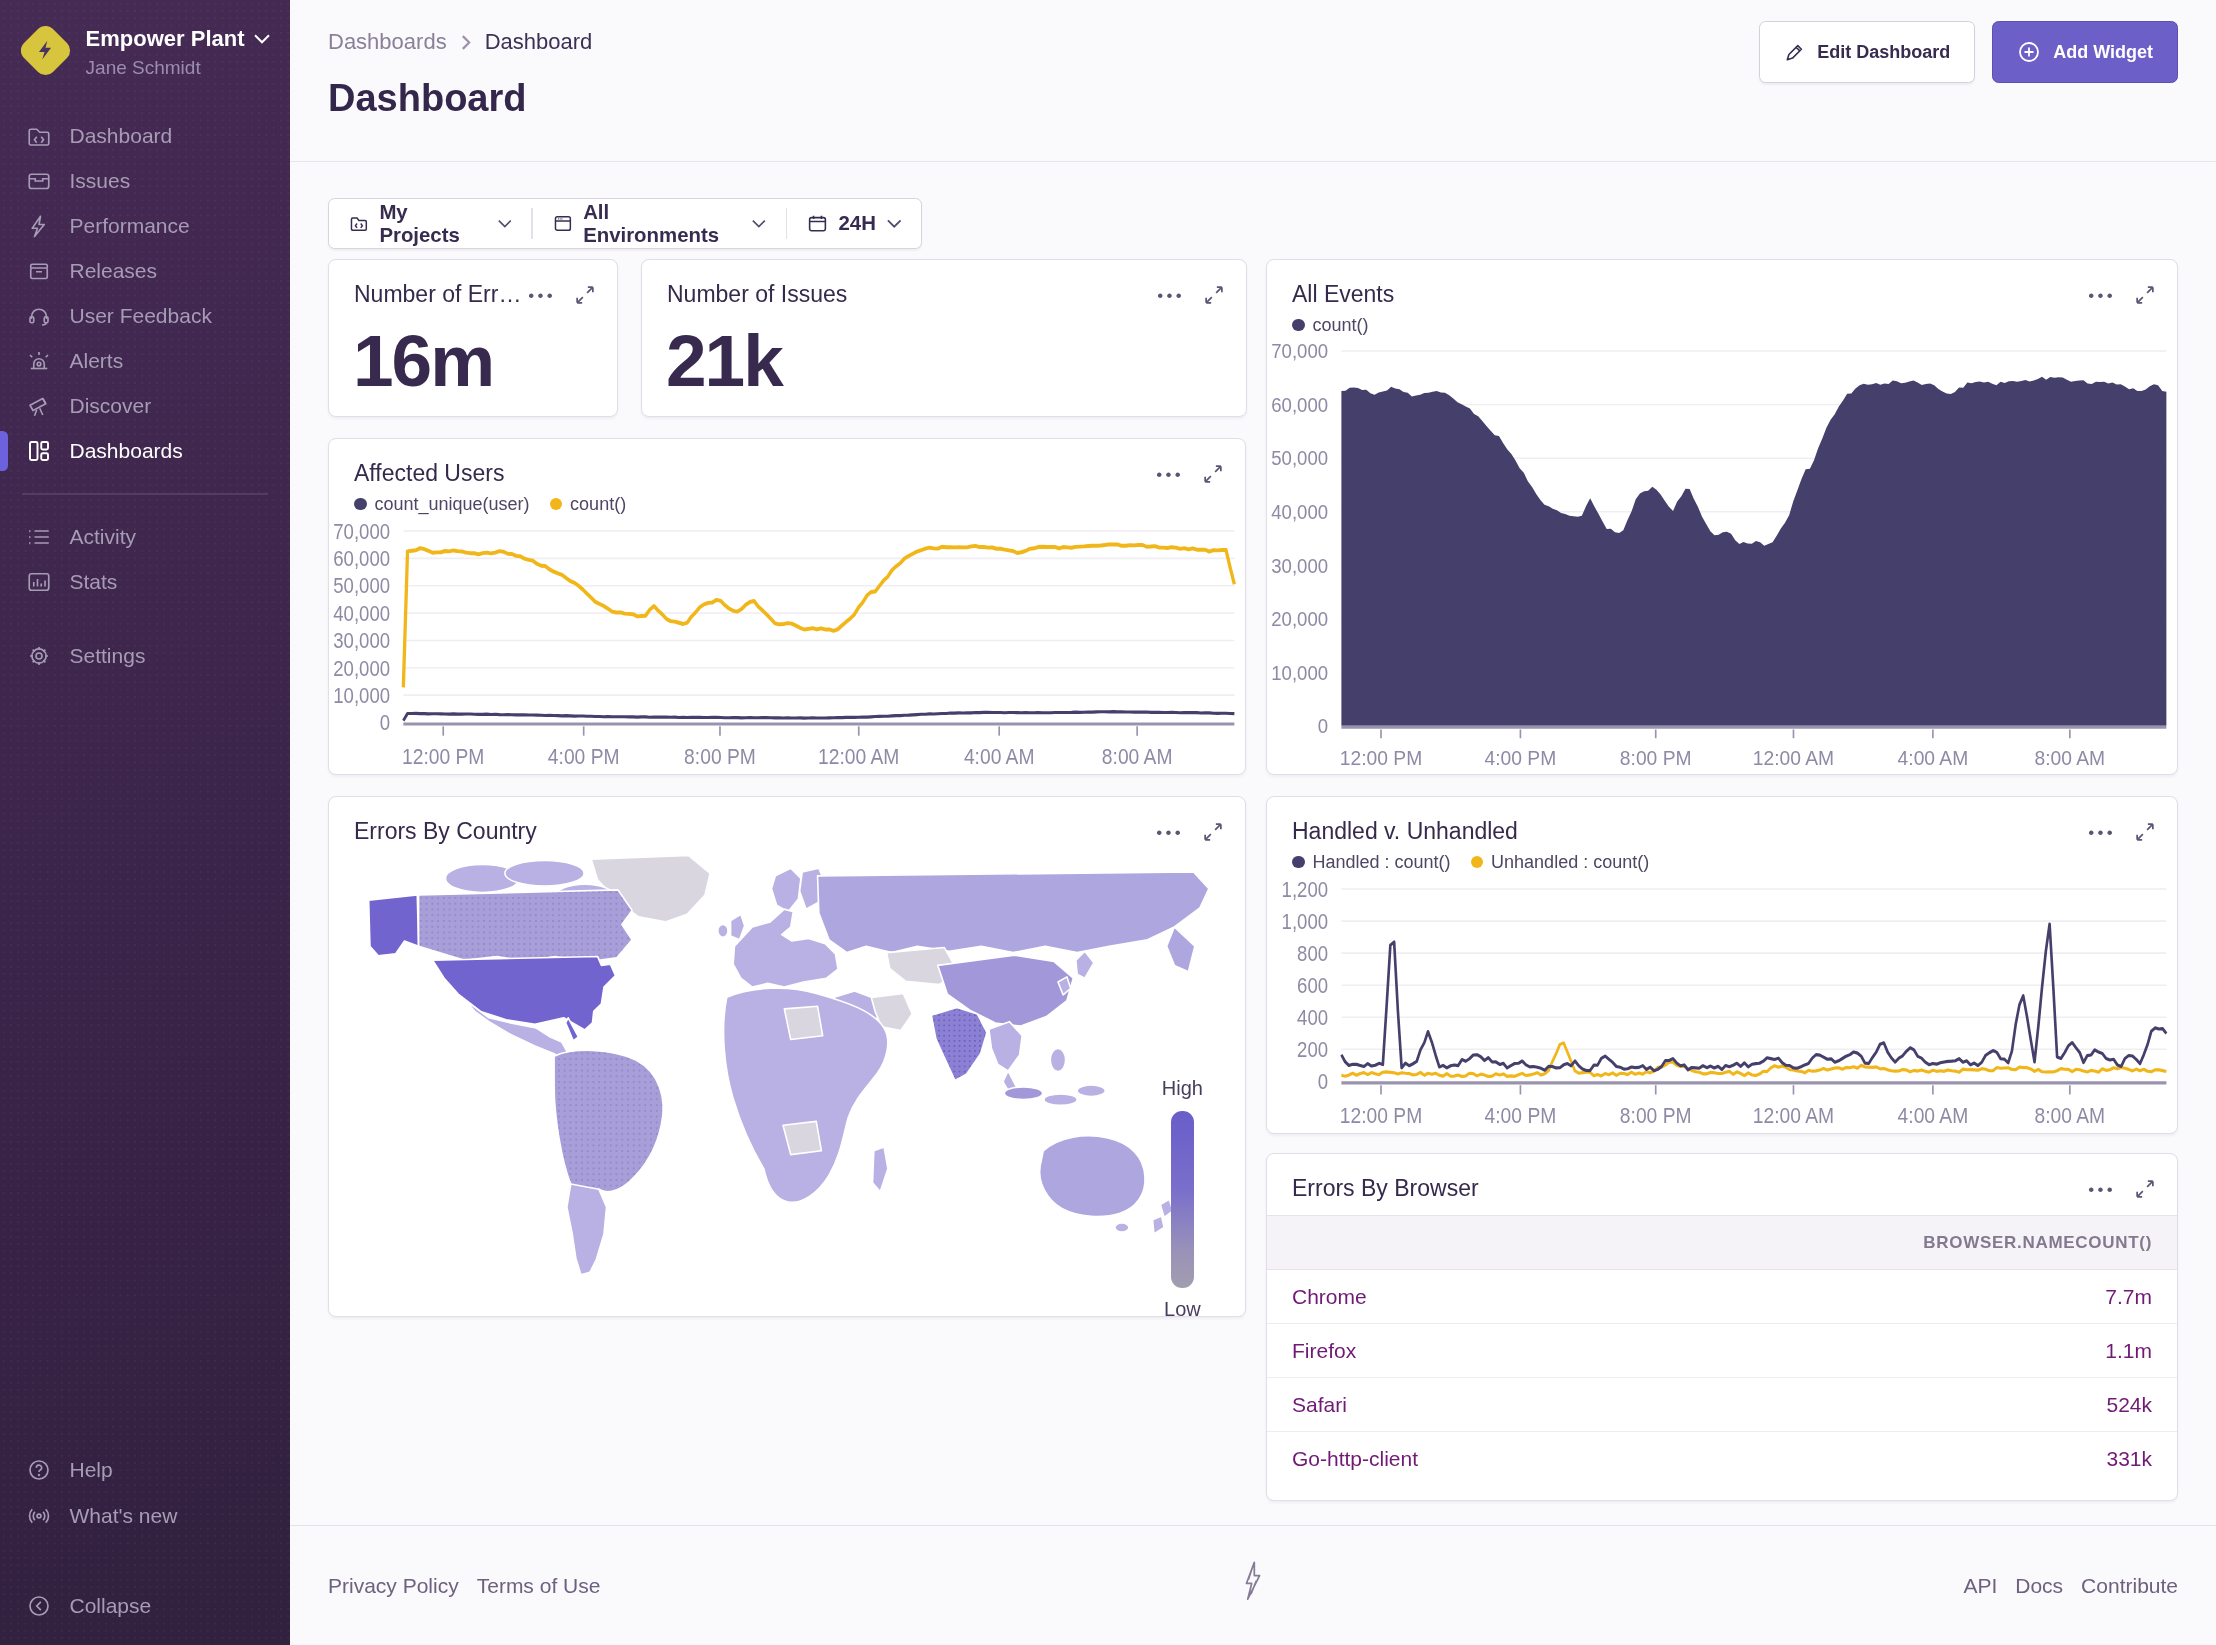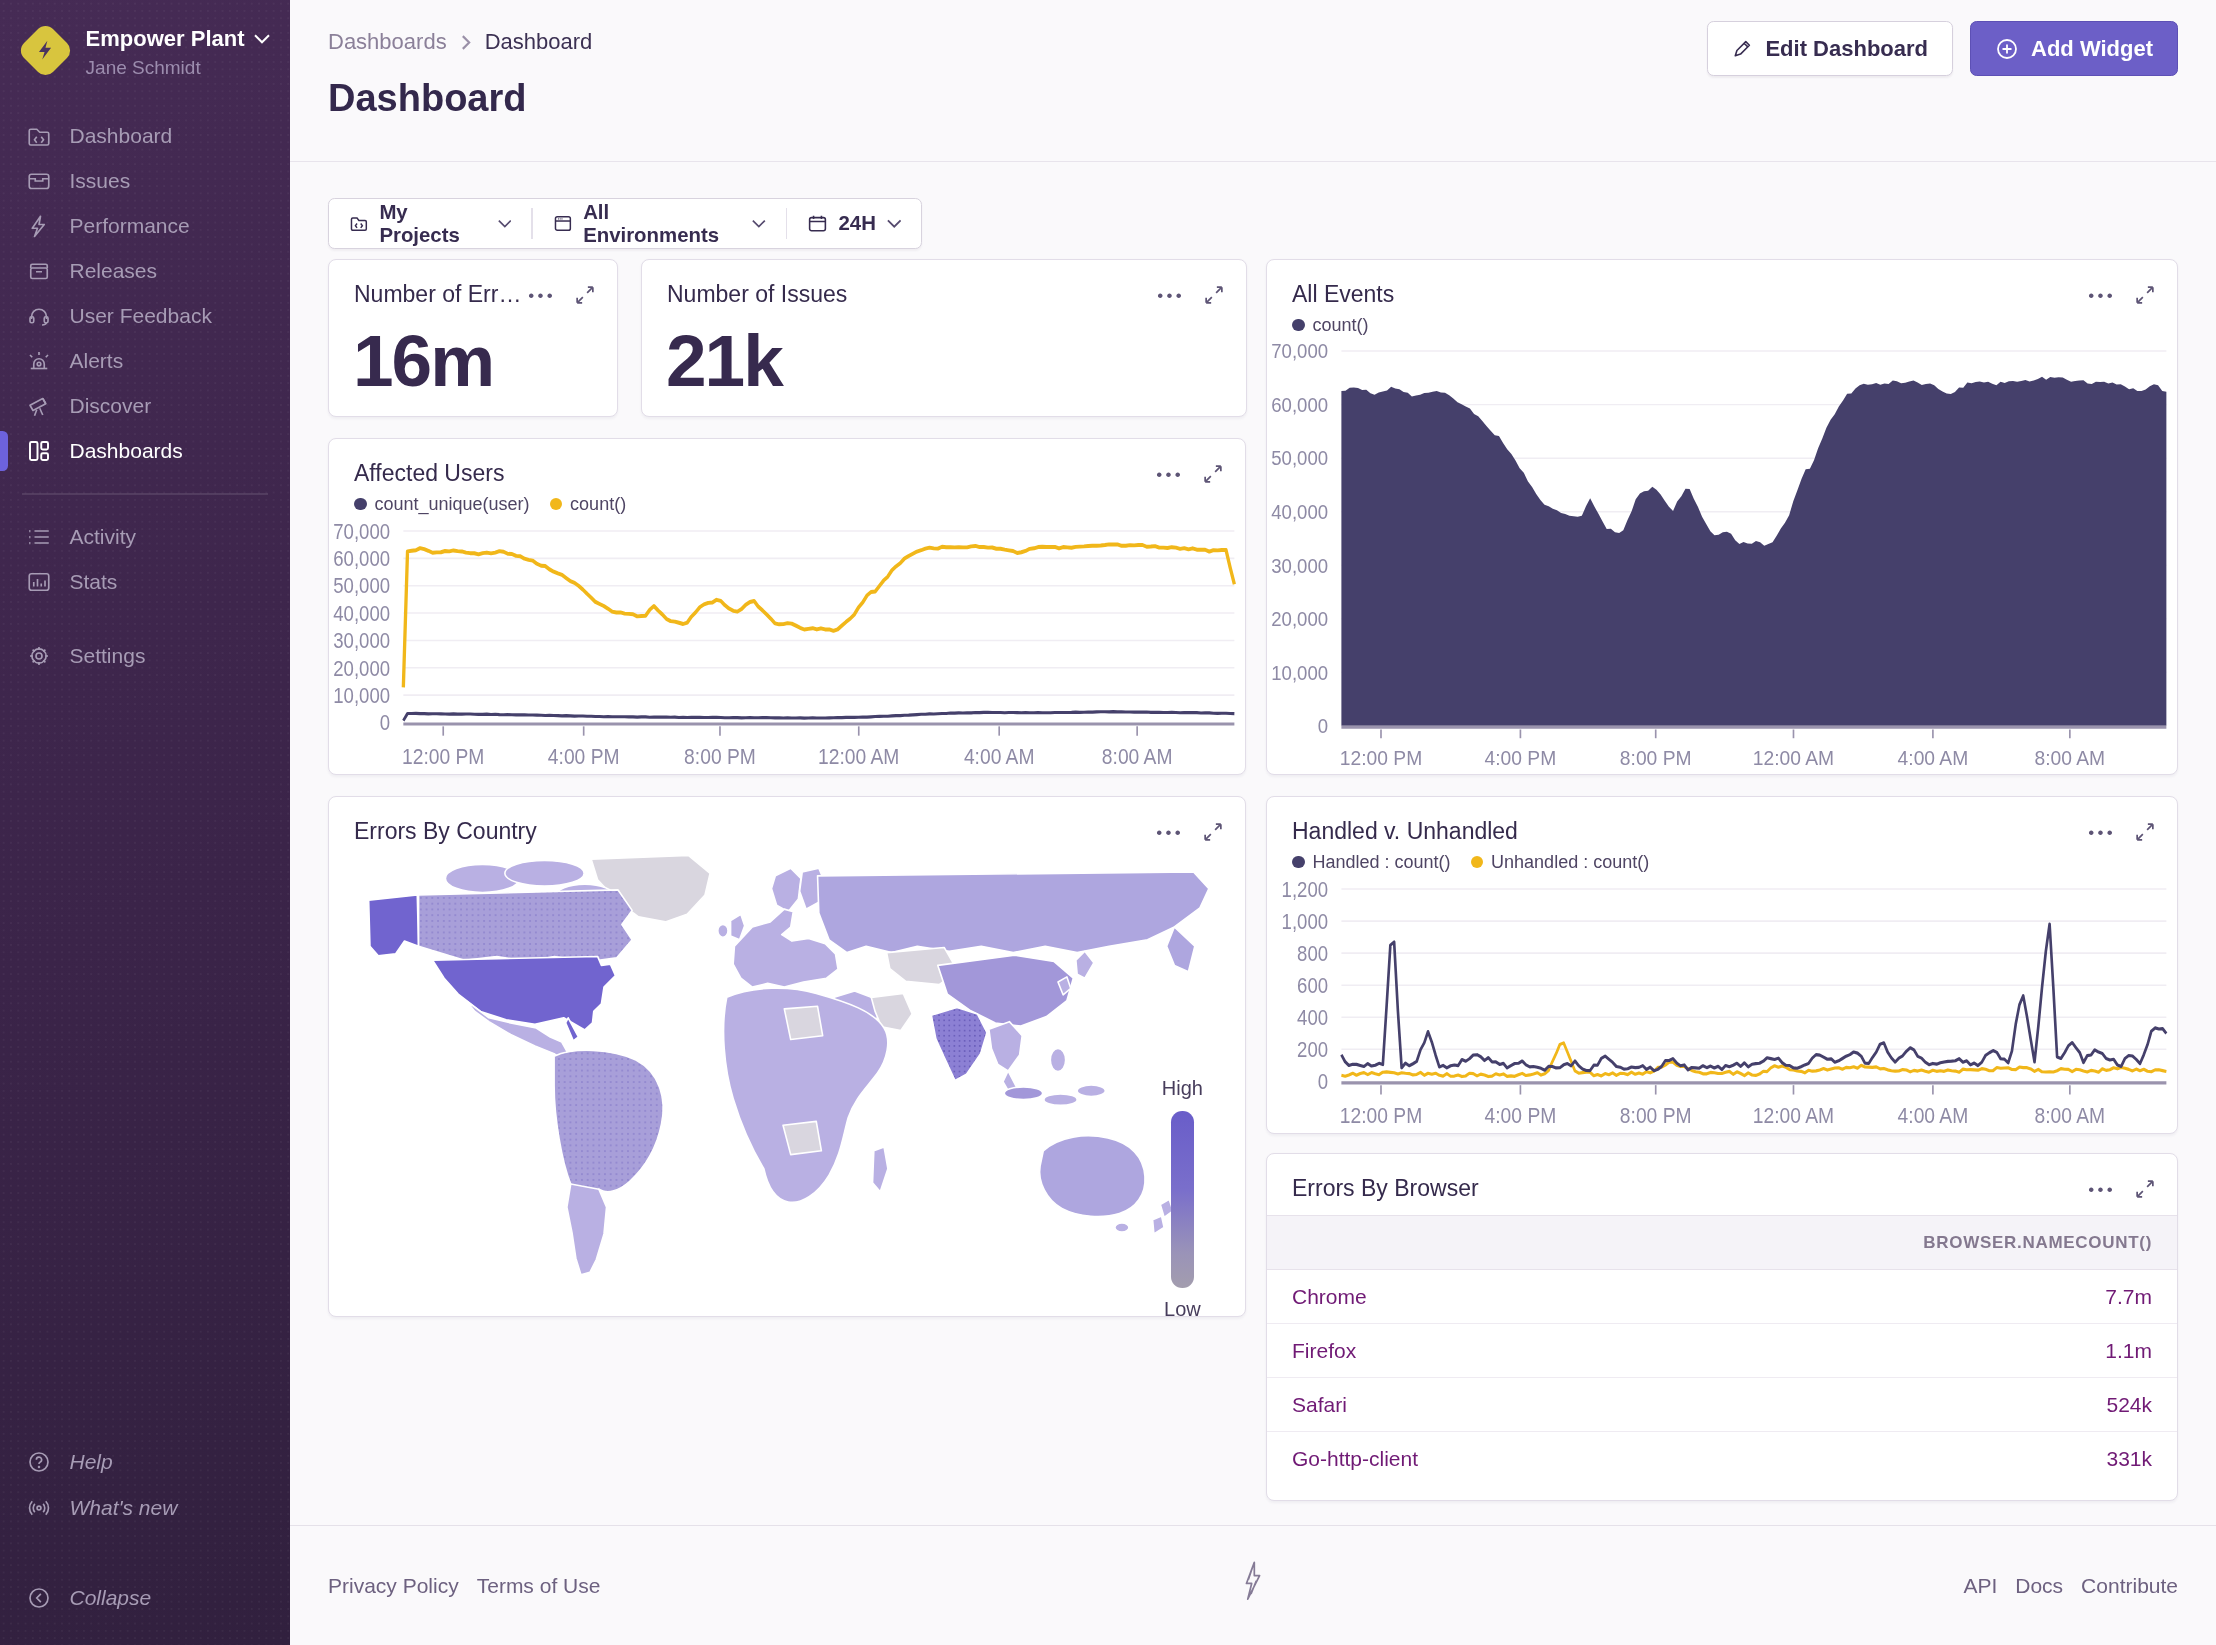--- a/index.html
+++ b/index.html
@@ -21,33 +21,33 @@
   .org-user { font-size:19px; color:#9C8DAE; margin-top:5.3px; }
   .nav { margin-top:34px; }
   .nav-item { height:45px; display:flex; align-items:center; gap:18.5px; padding-left:26px;
     font-size:21px; color:#A79CB5; position:relative; cursor:pointer; }
   .nav-item .ic { width:25px; display:flex; justify-content:center; flex:none; }
   .nav-item.active { color:#fff; }
   .nav-item.active::before { content:''; position:absolute; left:0; top:2.6px; width:8px; height:40px;
     background:var(--accent_indicator,#6D62DD); border-radius:0 5.3px 5.3px 0; }
   .nav-sep { height:1.3px; background:rgba(255,255,255,.10); margin:20px 22.4px; }
   .nav-gap { height:29px; }
-  .sidebar-bottom { position:absolute; bottom:24px; left:0; right:0;font-style:italic; }
+  .sidebar-bottom { position:absolute; bottom:16px; left:0; right:0; }
   .sidebar-bottom .nav-item { height:46px; }
   .sidebar-bottom .collapse-item { margin-top:44px; }
 
   
   .main { position:absolute; left:290px; top:0; width:1926px; height:1645px; }
   .topbar-sep { position:absolute; left:0; right:0; top:161px; height:1.3px; background:#E8E4EC; }
   .breadcrumb { position:absolute; left:38px; top:29px; font-size:22px; color:#8B8099;
     display:flex; align-items:center; gap:13px; }
   .breadcrumb .current { color:#3C3153; }
   .page-title { position:absolute; left:38px; top:77px; font-size:38px; font-weight:bold; color:#33284C; }
   .actions { position:absolute; right:38px; top:21px; display:flex; gap:17px; }
-  .btn { height:55px; border-radius:6.6px; font-size:22px; font-weight:bold; display:flex;
+  .btn { height:62px; border-radius:6.6px; font-size:18px; font-weight:bold; display:flex;
     align-items:center; gap:12px; padding:0 24px; cursor:pointer; }
   .btn-default { background:#fff; border:1.3px solid #D6D0DD; color:#372C50; box-shadow:0 1.3px 2px rgba(50,35,70,.06); }
   .btn-primary { background:var(--accent,#6C5FC7); border:1.3px solid #5D50B5; color:#fff; }
 
   .filterbar { position:absolute; left:38px; top:198px; width:594px; height:51px; background:#fff;
     border:1.3px solid #D8D3DE; border-radius:6.6px; display:flex; align-items:stretch;
     box-shadow:0 1.3px 2px rgba(50,35,70,.05); }
   .filter-seg { display:flex; align-items:center; gap:10.6px; padding:0 20px; font-size:20.4px;
     font-weight:bold; color:#372C50; cursor:pointer; }
   .filter-div { width:1.3px; background:#E4E0EA; margin:9.2px 0; }

